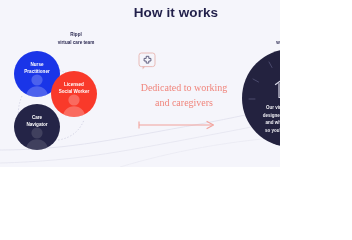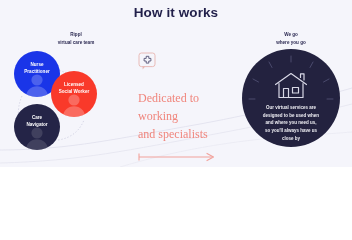--- a/index.html
+++ b/index.html
@@ -2,21 +2,21 @@
 <html><head>
 <meta charset="utf-8">
 <style>
   html, body {
     margin: 0;
     padding: 0;
     background: #ffffff;
   }
   #stage {
     position: relative;
-    width: 352px;
+    width: 280px;
     height: 167px;
     background: #f5f5fb;
     overflow: hidden;
     font-family: "Liberation Sans", sans-serif;
     text-decoration: underline;
   }
   #bg-waves {
     position: absolute;
     inset: 0;
     width: 352px;
@@ -109,25 +109,26 @@
     left: 138px;
     top: 52px;
     width: 92px;
   }
   #chat-icon-wrap {
     position: relative;
     width: 19px;
     height: 19px;
   }
   #middle-text {
-    margin-top: 19px;
+    margin-top: 10px;
     font-family: "Liberation Serif", serif;
-    font-size: 12px;
+    font-size: 10px;
     line-height: 1.48;
     color: #f0857c;
+    text-align: center;
   }
   #arrow-wrap {
     margin-top: 5px;
     width: 80px;
     height: 10px;
   }
   
   #destination {
     position: absolute;
     left: 236px;
@@ -244,21 +245,21 @@
     <div id="chat-icon-wrap">
       <svg viewBox="0 0 19 19" width="19" height="19">
         <rect x="1" y="1" width="16" height="13.6" rx="2.4" fill="none" stroke="#e8b6b0" stroke-width="0.9"></rect>
         <path d="M4.6 14.6 L4.6 17.4 L7.2 14.6 Z" fill="#e8b6b0"></path>
         <path d="M8.2 4.3 h2.6 v2.1 h2.1 v2.6 h-2.1 v2.1 h-2.6 v-2.1 h-2.1 v-2.6 h2.1 Z" fill="none" stroke="#4b4a6e" stroke-width="0.85" stroke-linejoin="round"></path>
       </svg>
     </div>
 
     <div id="middle-text">
       <div>Dedicated to working</div>
-      <div>and specialists</div>
+      <div>and caregivers</div>
     </div>
 
     <div id="arrow-wrap">
       <svg viewBox="0 0 80 10" width="80" height="10">
         <line x1="1" y1="1.6" x2="1" y2="8.4" stroke="#f2a29b" stroke-width="1.1"></line>
         <line x1="1" y1="5" x2="74" y2="5" stroke="#f2a29b" stroke-width="1.1"></line>
         <path d="M69 1.4 L75.5 5 L69 8.6" fill="none" stroke="#f2a29b" stroke-width="1.1" stroke-linecap="round" stroke-linejoin="round"></path>
       </svg>
     </div>
   </div>

